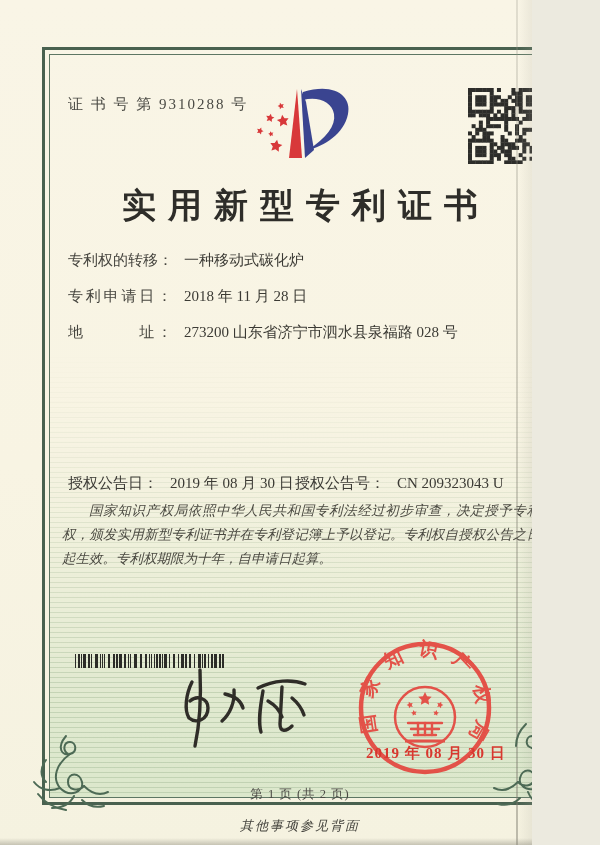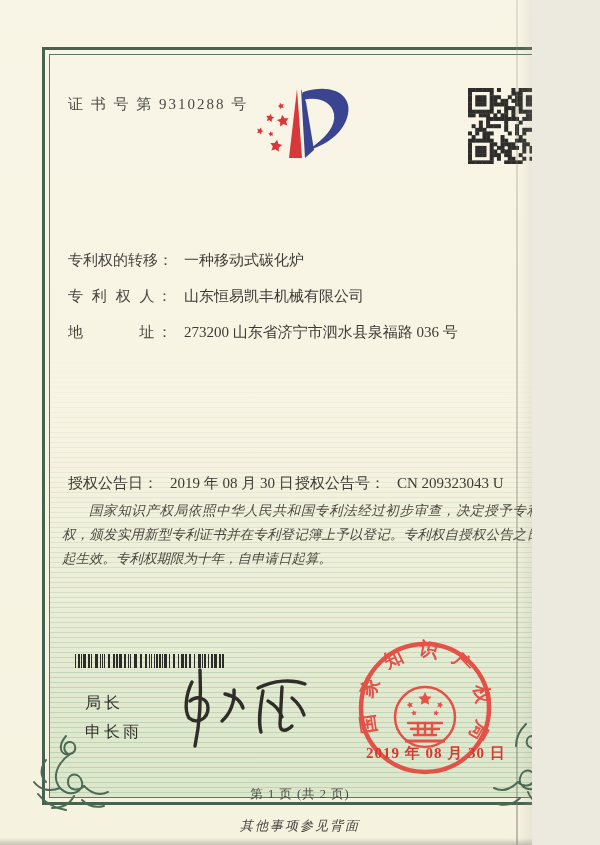--- a/index.html
+++ b/index.html
@@ -343,30 +343,31 @@
       <rect x="18.10" y="72.38" width="4" height="4" fill="#2d2d2a"></rect>
       <rect x="21.71" y="72.38" width="4" height="4" fill="#2d2d2a"></rect>
       <rect x="36.19" y="72.38" width="4" height="4" fill="#2d2d2a"></rect>
       <rect x="39.81" y="72.38" width="4" height="4" fill="#2d2d2a"></rect>
       <rect x="43.43" y="72.38" width="4" height="4" fill="#2d2d2a"></rect>
       <rect x="47.05" y="72.38" width="4" height="4" fill="#2d2d2a"></rect>
       <rect x="50.67" y="72.38" width="4" height="4" fill="#2d2d2a"></rect>
       <rect x="72.38" y="72.38" width="4" height="4" fill="#2d2d2a"></rect>
     </svg>
 
+  <div class="title">实用新型专利证书</div>
 
   <div class="fields">
     <div class="frow">
       <span class="flabel">专利权的转移：</span><span class="fvalue">一种移动式碳化炉</span>
     </div>
     <div class="frow">
-      <span class="flabel">专 利 权 人：</span><span class="fvalue">山东恒易凯丰机械有限公司</span>
+      <span class="flabel">专利申请日：</span><span class="fvalue">2018 年 11 月 28 日</span>
     </div>
     <div class="frow">
-      <span class="flabel">地　　　址：</span><span class="fvalue">273200 山东省济宁市泗水县泉福路 036 号</span>
+      <span class="flabel">地　　　址：</span><span class="fvalue">273200 山东省济宁市泗水县泉福路 028 号</span>
     </div>
   </div>
 
   <div class="grant-row">
     <span>授权公告日：</span><span class="fvalue">2019 年 08 月 30 日</span>
     <span class="grant-no"><span>授权公告号：</span><span class="fvalue">CN 209323043 U</span></span>
   </div>
 
   <div class="paragraphs">
     <p>国家知识产权局依照中华人民共和国专利法经过初步审查，决定授予专利权，颁发实用新型专利证书并在专利登记簿上予以登记。专利权自授权公告之日起生效。专利权期限为十年，自申请日起算。</p>
@@ -410,24 +411,20 @@
       <span style="width: 3px; margin-right: 1px;"></span>
       <span style="width: 1px; margin-right: 1px;"></span>
       <span style="width: 2px; margin-right: 2px;"></span>
       <span style="width: 1px; margin-right: 2px;"></span>
       <span style="width: 2px; margin-right: 1px;"></span>
       <span style="width: 3px; margin-right: 2px;"></span>
       <span style="width: 2px; margin-right: 1px;"></span>
       <span style="width: 2px; margin-right: 3px;"></span>
     </div>
 
-  <div class="director">
-    <div>局长</div>
-    <div>申长雨</div>
-  </div>
 
   <svg class="signature" width="160" height="92" viewBox="0 0 160 92">
     <g fill="none" stroke="#2f2d28" stroke-width="3.4" stroke-linecap="round" stroke-linejoin="round">
       <path d="M38,10 C39,32 39,58 33,86"></path>
       <path d="M30,22 C24,34 22,50 27,58 C34,64 46,60 46,48 C46,38 35,35 28,41"></path>
       <path d="M72,30 C73,42 68,54 60,61"></path>
       <path d="M63,34 C72,36 79,41 81,48"></path>
       <path d="M96,28 C112,20 130,19 143,24"></path>
       <path d="M101,31 C98,48 96,62 99,72"></path>
       <path d="M120,27 L118,64 C118,72 124,72 130,66"></path>

